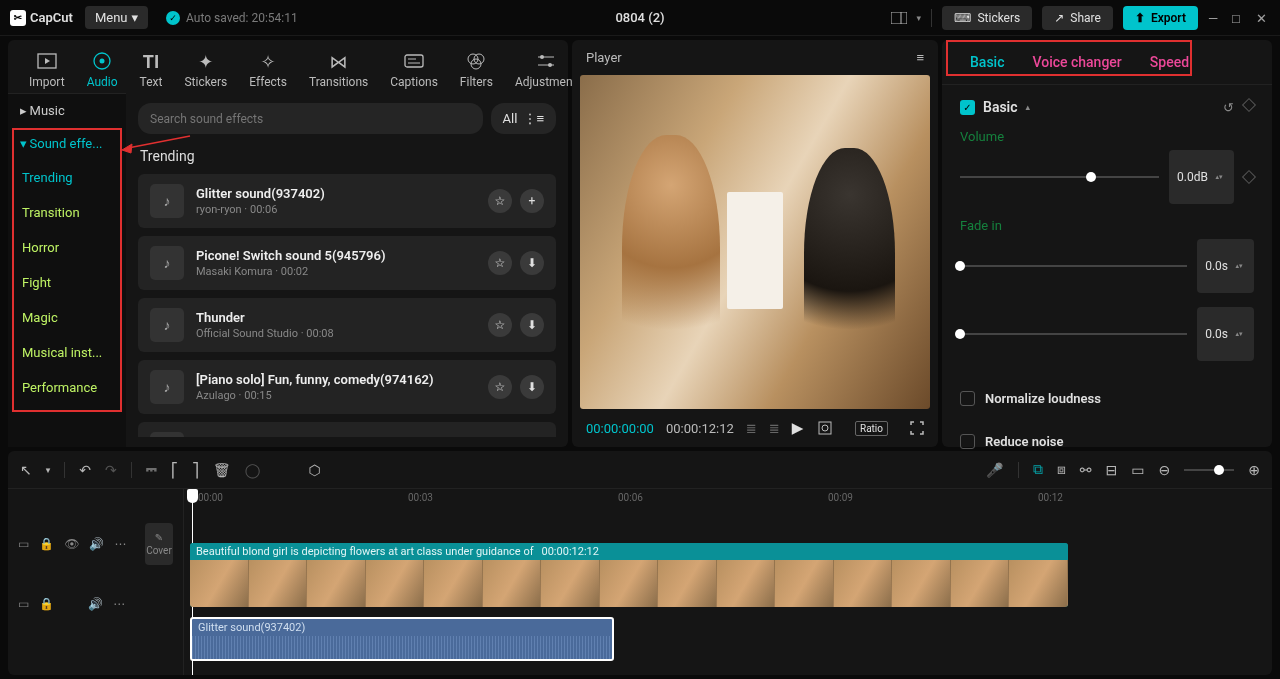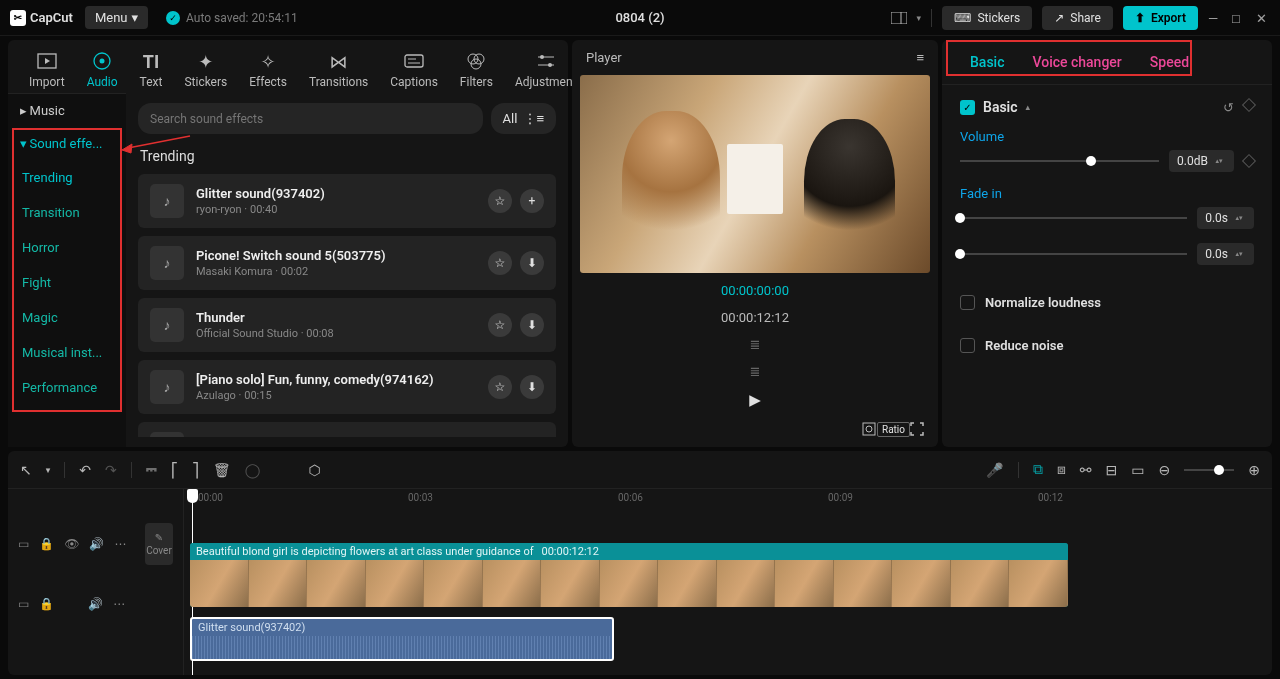--- a/index.html
+++ b/index.html
@@ -23,21 +23,21 @@
 .main { display: flex; height: 415px; }
 
 
 .left-panel { width: 560px; background: #151515; border-radius: 6px; margin: 4px 0 4px 8px; display: flex; flex-direction: column; }
 .media-tabs { display: flex; padding: 6px 10px 0 10px; gap: 0; }
 .media-tab { display: flex; flex-direction: column; align-items: center; gap: 3px; padding: 4px 11px; cursor: pointer; color: #bbb; font-size: 12px; }
 .media-tab.active { color: #00c4cc; }
 .media-tab-icon { width: 22px; height: 22px; display: flex; align-items: center; justify-content: center; font-size: 18px; }
 .left-body { display: flex; flex: 1; overflow: hidden; }
 .sidebar { width: 118px; background: #0f0f0f; border-top: 1px solid #222; overflow-y: auto; }
-.sidebar-item { padding: 10px 14px; cursor: pointer; font-size: 13px; color: #14b8a6; white-space: nowrap; overflow: hidden; text-overflow: ellipsis; }
+.sidebar-item { padding: 10px 14px; cursor: pointer; font-size: 13px; color: #bef264; white-space: nowrap; overflow: hidden; text-overflow: ellipsis; }
 .sidebar-item.active { color: #00c4cc; }
 .sidebar-header { padding: 9px 12px; font-size: 13px; color: #ccc; display: flex; align-items: center; gap: 3px; cursor: pointer; }
 .sidebar-header.active { color: #00c4cc; }
 .red-box1 { position: absolute; border: 2px solid #e03030; pointer-events: none; }
 .arrow-annot { position: absolute; stroke: #e03030; fill: none; }
 .content { flex: 1; padding: 10px 12px; display: flex; flex-direction: column; overflow: hidden; }
 .search-row { display: flex; gap: 8px; margin-bottom: 10px; }
 .search-input { flex: 1; background: #252525; border: none; border-radius: 13px; padding: 8px 12px; color: #999; font-size: 12px; }
 .all-btn { background: #252525; padding: 8px 12px; border-radius: 13px; display: flex; align-items: center; gap: 6px; cursor: pointer; }
 .section-title { font-size: 14px; margin: 4px 0 10px 2px; color: #ddd; }
@@ -52,44 +52,44 @@
 
 
 .player-panel { flex: 1; background: #151515; border-radius: 6px; margin: 4px; display: flex; flex-direction: column; }
 .player-header { display: flex; align-items: center; padding: 10px 14px; color: #bbb; }
 .player-menu { margin-left: auto; cursor: pointer; }
 .player-view { flex: 1; background: #000; margin: 0 8px; border-radius: 3px; position: relative; overflow: hidden; display: flex; align-items: center; justify-content: center; }
 .video-placeholder { width: 100%; height: 100%; background: linear-gradient(120deg, #8a6d4a 0%, #c9a678 30%, #e8d4b8 50%, #b89060 70%, #6b4a2a 100%); position: relative; }
 .person1 { position: absolute; left: 12%; top: 18%; width: 28%; height: 75%; background: radial-gradient(circle at 50% 20%, #d4a574 0%, #a67340 40%, transparent 70%); border-radius: 45% 45% 20% 20%; }
 .person2 { position: absolute; right: 10%; top: 22%; width: 26%; height: 70%; background: radial-gradient(circle at 50% 20%, #3a3530 0%, #1a1510 50%, transparent 70%); border-radius: 45% 45% 20% 20%; }
 .canvas-shape { position: absolute; left: 42%; top: 35%; width: 16%; height: 35%; background: #f5f0e8; border-radius: 2px; }
-.player-controls { display: flex; align-items: center; padding: 10px 14px; gap: 12px; flex-direction: column; }
+.player-controls { display: flex; align-items: center; padding: 10px 14px; gap: 12px; }
 .time-current { color: #00c4cc; font-size: 13px; }
 .time-total { color: #bbb; font-size: 13px; }
 .play-btn { cursor: pointer; font-size: 15px; }
-.player-right-ctrls { margin-left: auto; display: flex; gap: 0; align-items: center; }
+.player-right-ctrls { margin-left: auto; display: flex; gap: 22px; align-items: center; }
 .ratio-box { border: 1px solid #666; padding: 1px 4px; font-size: 10px; border-radius: 2px; }
 
 
 .right-panel { width: 330px; background: #151515; border-radius: 6px; margin: 4px 8px 4px 0; display: flex; flex-direction: column; }
 .prop-tabs { display: flex; padding: 0 14px; border-bottom: 1px solid #222; position: relative; }
 .prop-tab { padding: 14px 14px; cursor: pointer; font-size: 14px; color: #ec4899; font-weight: 500; }
 .prop-tab.active { color: #00c4cc; }
 .prop-body { padding: 14px 18px; flex: 1; }
 .basic-header { display: flex; align-items: center; gap: 8px; margin-bottom: 14px; }
 .checkbox-on { width: 15px; height: 15px; background: #00c4cc; border-radius: 3px; display: flex; align-items: center; justify-content: center; color: #000; font-size: 10px; }
 .checkbox-off { width: 15px; height: 15px; border: 1px solid #555; border-radius: 3px; }
 .basic-title { font-weight: 600; font-size: 14px; }
 .basic-icons { margin-left: auto; display: flex; gap: 10px; color: #888; cursor: pointer; }
 .prop-row { margin-bottom: 14px; }
-.prop-label { font-size: 13px; color: #0ea5e9; margin-bottom: 6px; }
+.prop-label { font-size: 13px; color: #15803d; margin-bottom: 6px; }
 .slider-row { display: flex; align-items: center; gap: 10px; }
 .slider { flex: 1; height: 2px; background: #444; position: relative; }
 .slider-thumb { position: absolute; width: 10px; height: 10px; background: #fff; border-radius: 50%; top: -4px; transform: translateX(-50%); }
-.slider-value { background: #2a2a2a; padding: 4px 8px; border-radius: 4px; font-size: 12px; min-width: 54px; text-align: center; display: flex; align-items: center; }
+.slider-value { background: #2a2a2a; padding: 20px 8px; border-radius: 4px; font-size: 12px; min-width: 54px; text-align: center; display: flex; align-items: center; }
 .stepper { width: 14px; display: flex; flex-direction: column; margin-left: 4px; font-size: 7px; color: #888; line-height: 7px; }
 .kf-icon { width: 14px; height: 14px; border: 1px solid #555; transform: rotate(45deg); cursor: pointer; }
 .checkbox-row { display: flex; align-items: center; gap: 10px; margin-bottom: 8px; }
 .prop-desc { font-size: 12px; color: #777; line-height: 1.4; }
 
 
 .timeline-panel { height: 224px; background: #151515; border-radius: 6px; margin: 0 8px 4px 8px; display: flex; flex-direction: column; }
 .timeline-toolbar { height: 38px; display: flex; align-items: center; padding: 0 12px; gap: 14px; border-bottom: 1px solid #222; }
 .tl-tool { cursor: pointer; opacity: 0.8; font-size: 14px; }
 .tl-divider { width: 1px; height: 16px; background: #333; }
@@ -255,31 +255,31 @@
               <span>All</span>
               <span>⋮≡</span>
             </div>
         </div>
         <div class="section-title">Trending</div>
         <div class="sound-list">
           <div class="sound-item">
             <div class="sound-icon">♪</div>
             <div class="sound-info">
                 <div class="sound-title">Glitter sound(937402)</div>
-                <div class="sound-sub">ryon-ryon · 00:40</div>
+                <div class="sound-sub">ryon-ryon · 00:06</div>
               </div>
             <div class="sound-actions">
                 <div class="circle-btn">☆</div>
                 <div class="circle-btn">+</div>
               </div>
           </div>
           <div class="sound-item">
             <div class="sound-icon">♪</div>
             <div class="sound-info">
-                <div class="sound-title">Picone! Switch sound 5(503775)</div>
+                <div class="sound-title">Picone! Switch sound 5(945796)</div>
                 <div class="sound-sub">Masaki Komura · 00:02</div>
               </div>
             <div class="sound-actions">
                 <div class="circle-btn">☆</div>
                 <div class="circle-btn">⬇</div>
               </div>
           </div>
           <div class="sound-item">
             <div class="sound-icon">♪</div>
             <div class="sound-info">

